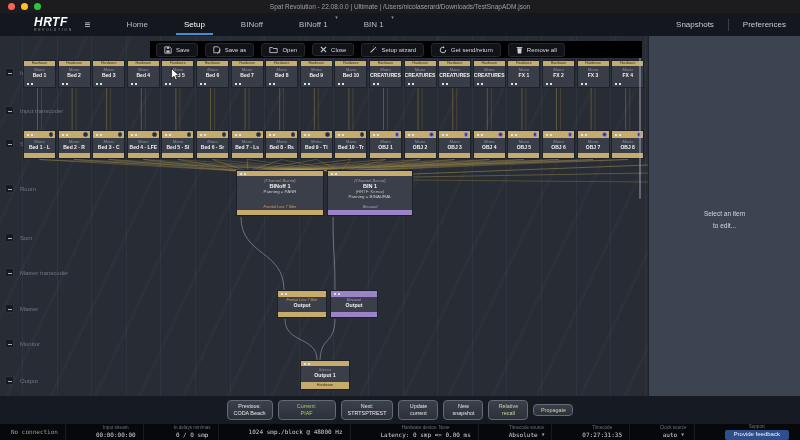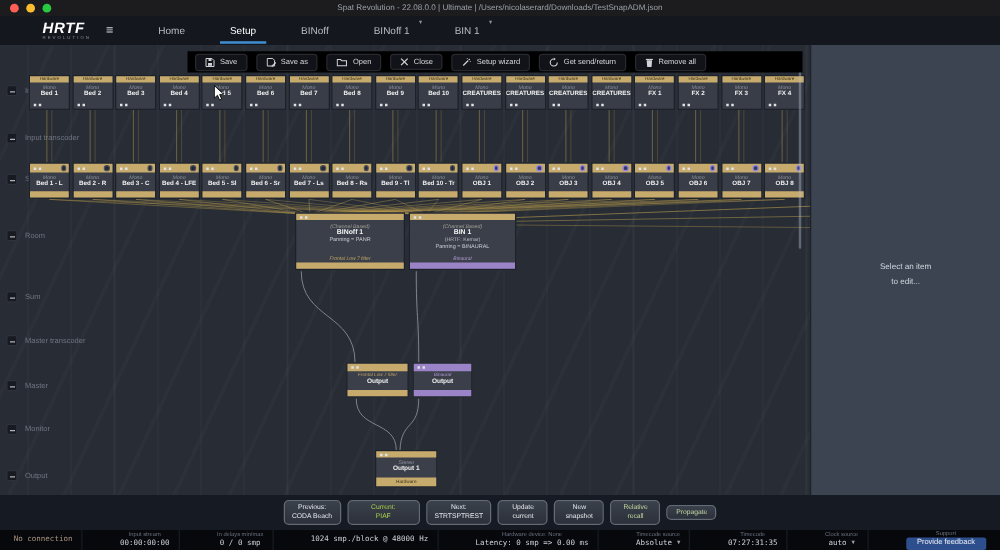--- a/index.html
+++ b/index.html
@@ -161,20 +161,25 @@
   <div class="tab">
     <span class="tab-caret">▾</span>
     <span class="tab-label">BINoff 1</span>
   </div>
 
   <div class="tab">
     <span class="tab-caret">▾</span>
     <span class="tab-label">BIN 1</span>
   </div>
 </div>
+    <div class="menu-right">
+      <span class="mr-item">Snapshots</span>
+      <span class="mr-sep"></span>
+      <span class="mr-item">Preferences</span>
+    </div>
   </div>
 
   <div class="main">
     <div class="canvas">
       <svg id="wires" class="wires" width="648" height="360" viewBox="0 0 648 360">
 
         <path d="M413 138 L648 129" stroke="#c8a84f" stroke-width="0.8" opacity="0.55" fill="none"></path>
         <path d="M413 141 L648 137" stroke="#c8a84f" stroke-width="0.8" opacity="0.45" fill="none"></path>
         <path d="M413 144 L648 146" stroke="#c8a84f" stroke-width="0.8" opacity="0.35" fill="none"></path>
         <path d="M241 181 C241 220, 284 214, 284 254" stroke="#9aa2ac" stroke-width="0.7" opacity="0.85" fill="none"></path>

